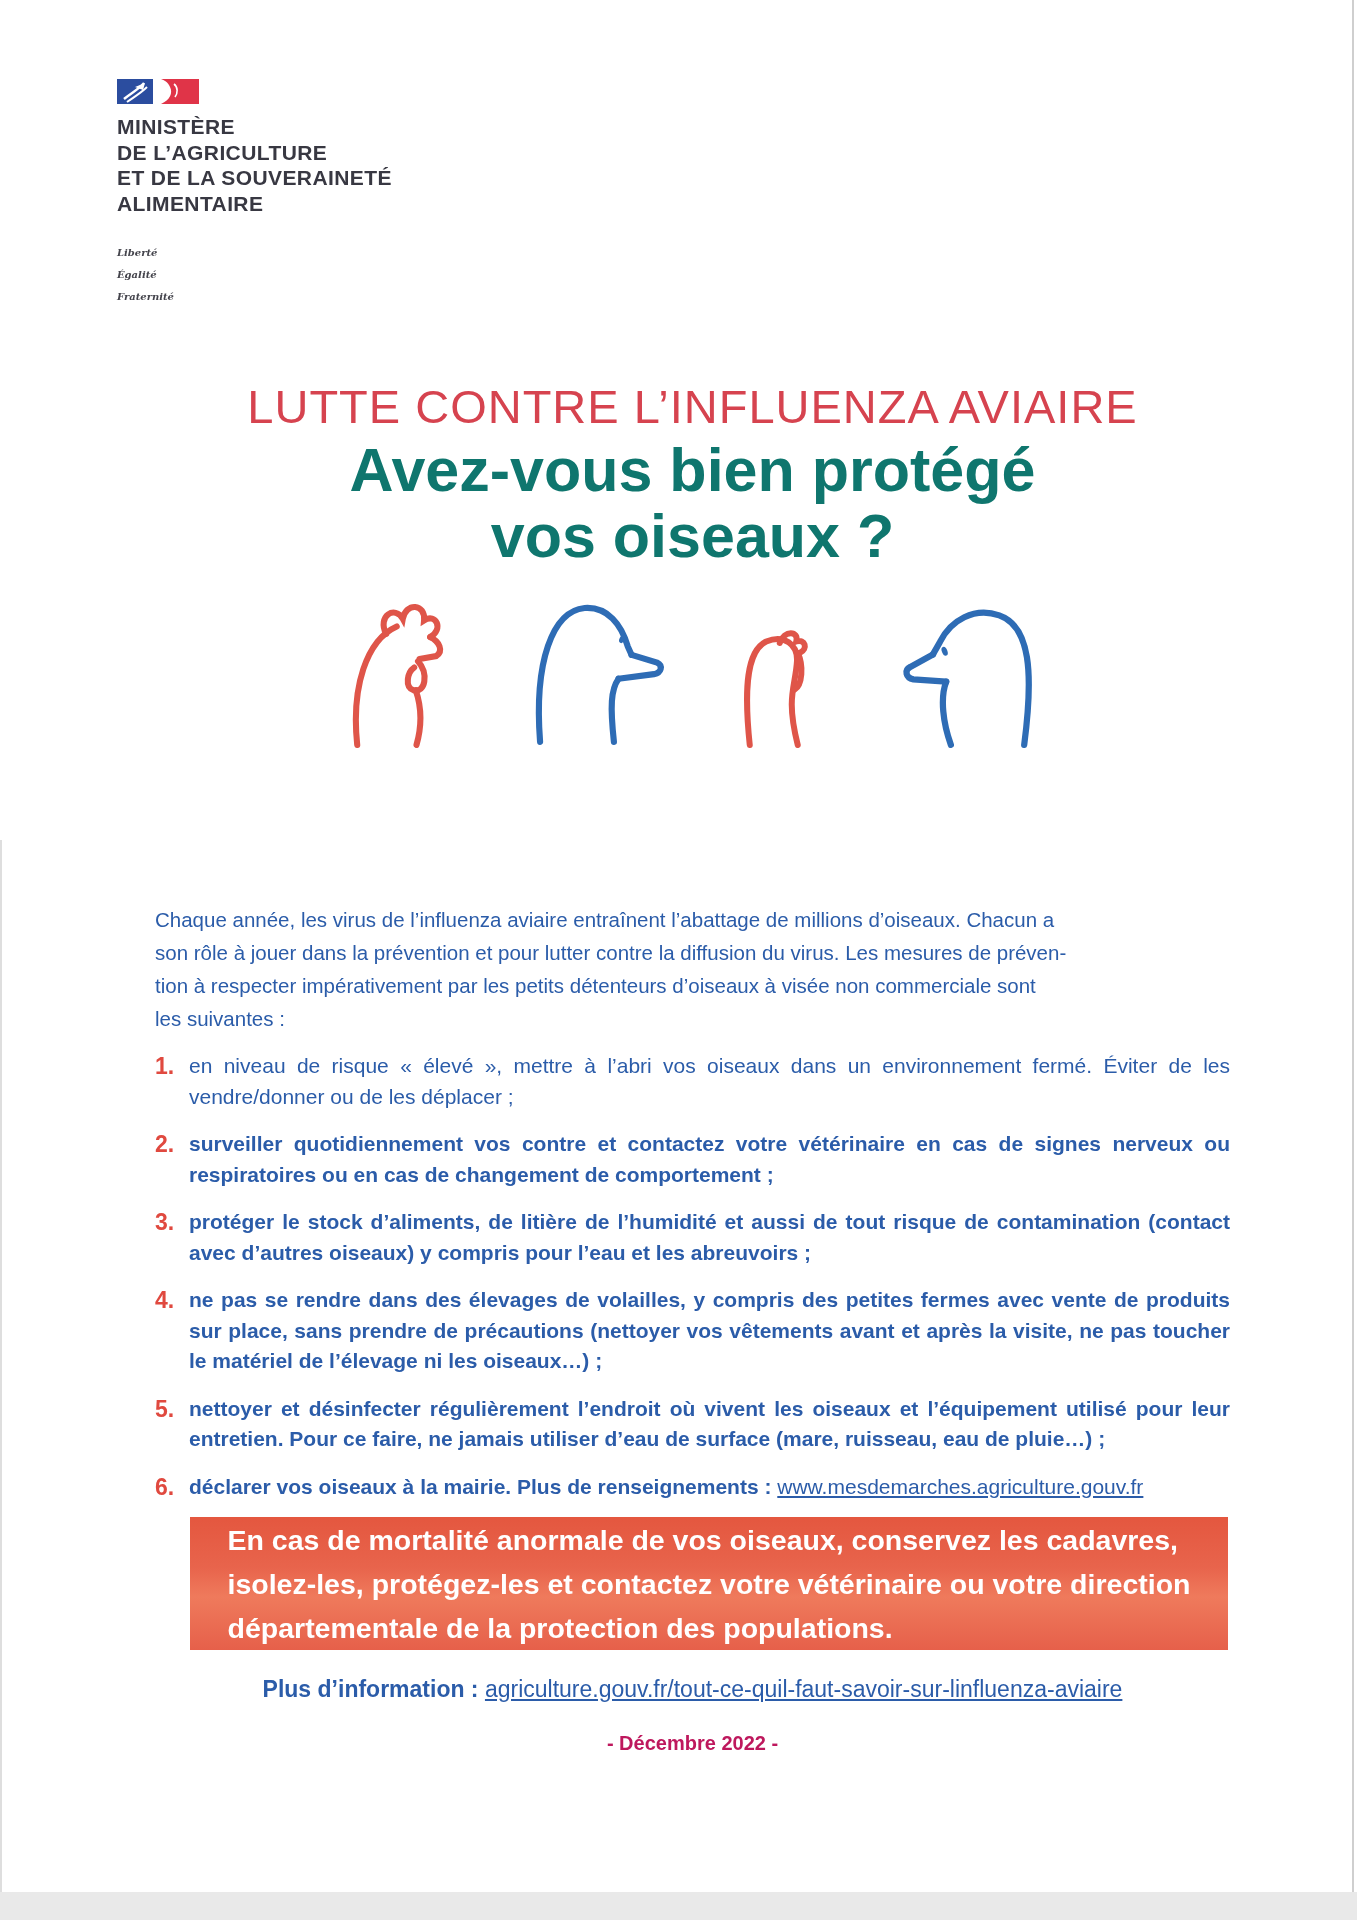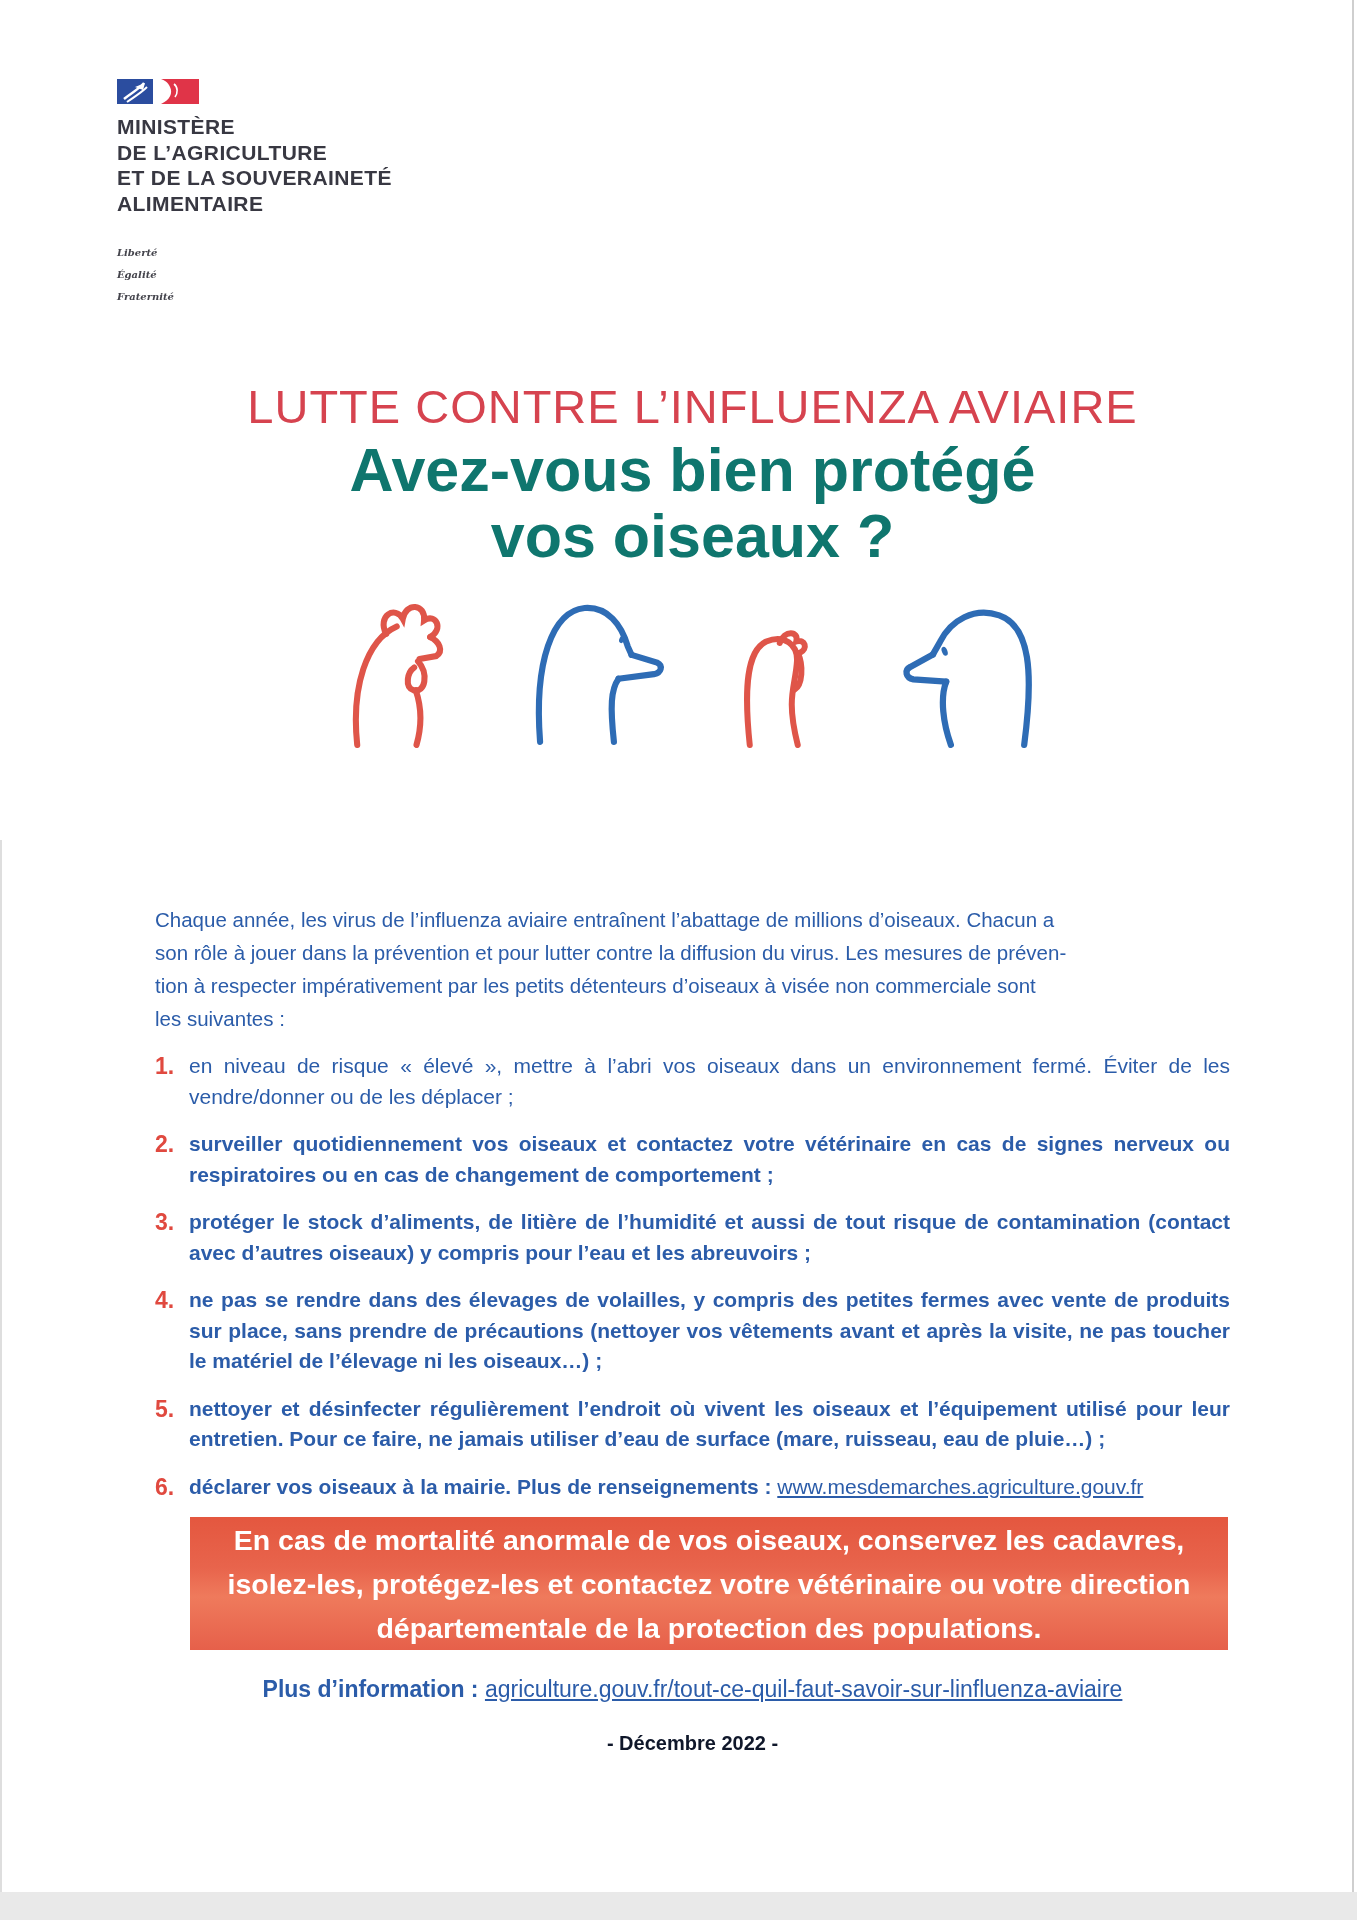--- a/index.html
+++ b/index.html
@@ -74,33 +74,33 @@
   .measure .mtext.light{font-weight:400;text-align:justify;}
   a.link{color:#2b5ca9;text-decoration:underline;font-weight:400;cursor:pointer;}
 
   
   .mortality-alert{
     position:absolute;left:190px;top:1517px;width:1038px;height:133px;
     background:linear-gradient(180deg,#e4573f 0%,#e8644c 38%,#ef7a5c 60%,#e6604a 100%);
     display:flex;align-items:center;justify-content:center;
   }
   .mortality-alert p{
-    margin:0;color:#ffffff;text-align:center;white-space:pre-line;
+    margin:0;color:#ffffff;text-align:left;white-space:pre-line;
     font-size:28.5px;font-weight:bold;line-height:44px;
   }
 
   
   .info-line{
     position:absolute;left:155px;right:127px;top:1676px;
     text-align:center;color:#2b5ca9;font-size:23px;
   }
   .info-line .info-label{font-weight:800;}
   .pub-date{
     position:absolute;left:155px;right:127px;top:1732px;
-    text-align:center;color:#0f172a;font-size:20px;font-weight:800;
+    text-align:center;color:#be185d;font-size:20px;font-weight:800;
   }
 </style>
 </head>
 <body>
 
 <div class="page">
 
   <div class="edge-right"></div>
   <div class="edge-left"></div>
 
@@ -161,21 +161,21 @@
 tion à respecter impérativement par les petits détenteurs d’oiseaux à visée non commerciale sont
 les suivantes :</p>
 
     <div class="measure">
       <span class="num">1.</span>
       <p class="mtext light">en niveau de risque «&nbsp;élevé&nbsp;», mettre à l’abri vos oiseaux dans un environnement fermé. Éviter de les vendre/donner ou de les déplacer ;</p>
     </div>
 
     <div class="measure">
       <span class="num">2.</span>
-      <p class="mtext">surveiller quotidiennement vos oiseaux et contactez votre vétérinaire en cas de signes nerveux ou respiratoires ou en cas de changement de comportement ;</p>
+      <p class="mtext">surveiller quotidiennement vos contre et contactez votre vétérinaire en cas de signes nerveux ou respiratoires ou en cas de changement de comportement ;</p>
     </div>
 
     <div class="measure">
       <span class="num">3.</span>
       <p class="mtext">protéger le stock d’aliments, de litière de l’humidité et aussi de tout risque de contamination (contact avec d’autres oiseaux) y compris pour l’eau et les abreuvoirs ;</p>
     </div>
 
     <div class="measure">
       <span class="num">4.</span>
       <p class="mtext">ne pas se rendre dans des élevages de volailles, y compris des petites fermes avec vente de produits sur place, sans prendre de précautions (nettoyer vos vêtements avant et après la visite, ne pas toucher le matériel de l’élevage ni les oiseaux…) ;</p>

